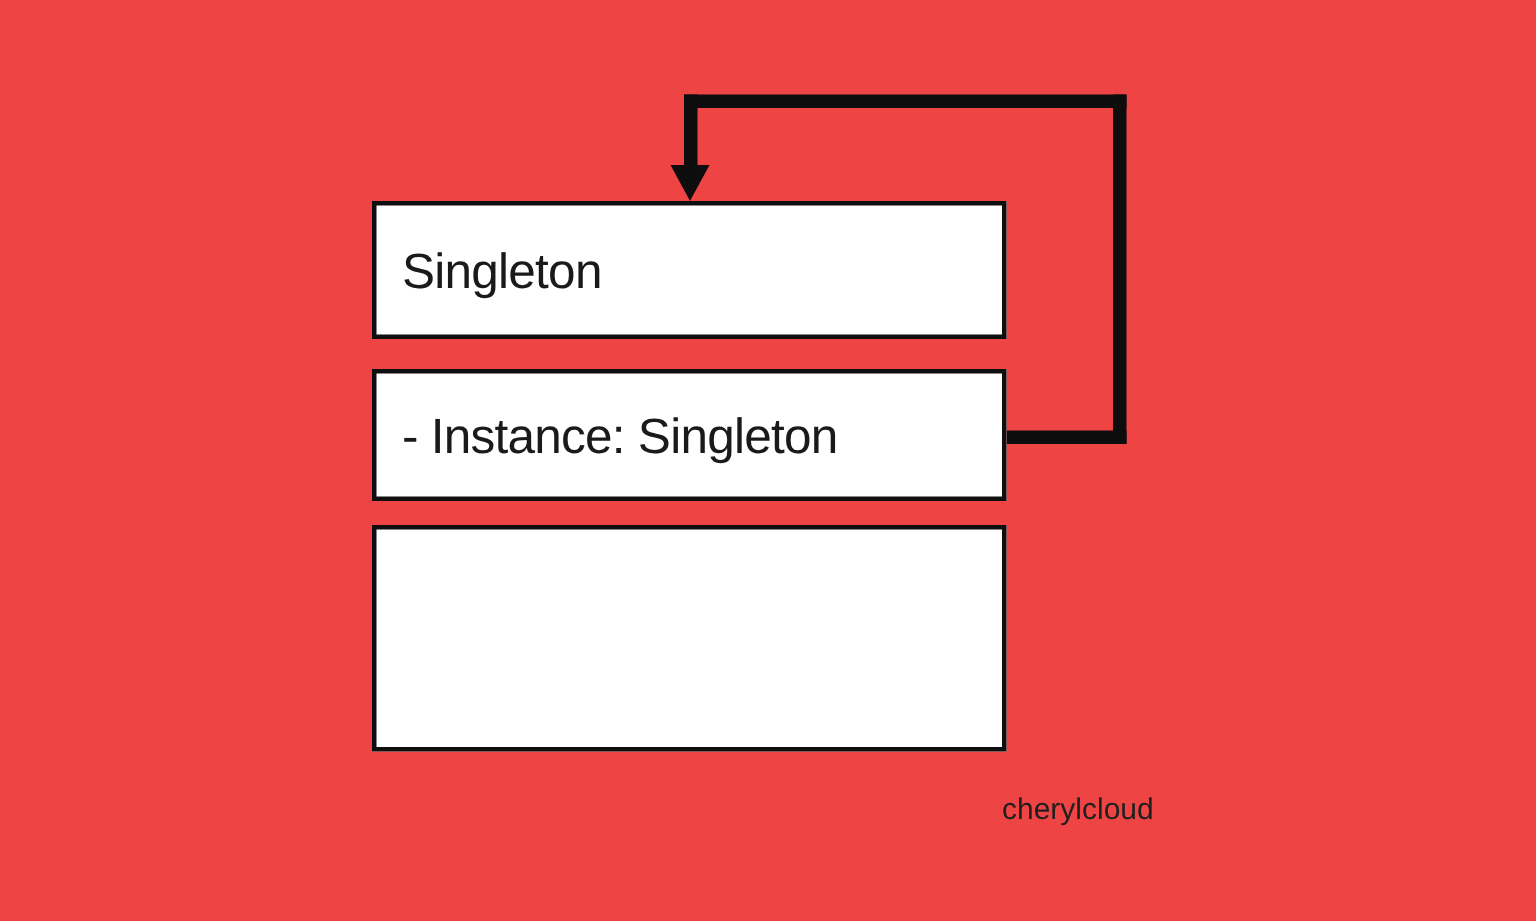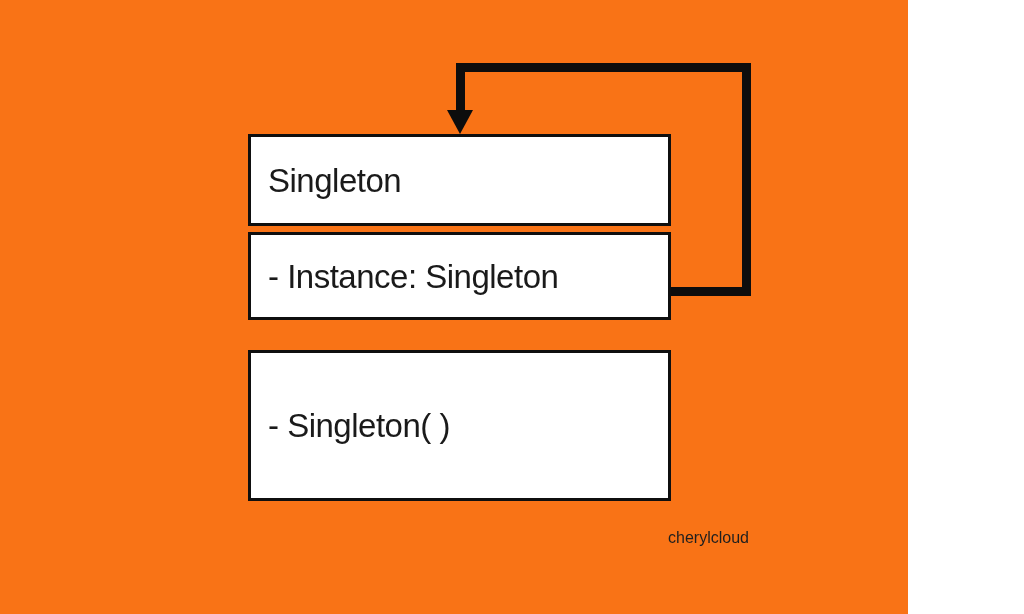--- a/index.html
+++ b/index.html
@@ -2,23 +2,23 @@
 <html><head>
 <meta charset="utf-8">
 <style>
   html, body {
     margin: 0;
     padding: 0;
     background: #ffffff;
   }
   .stage {
     position: relative;
-    width: 908px;
+    width: 1024px;
     height: 614px;
-    background: #f97316;
+    background: #ef4444;
     overflow: hidden;
     font-family: "Liberation Sans", sans-serif;
   }
 
   
   .box {
     position: absolute;
     left: 248px;
     width: 423px;
     box-sizing: border-box;
@@ -31,21 +31,21 @@
     color: #1a1a1a;
     font-size: 33px;
     letter-spacing: -0.5px;
   }
   .box span {
     display: block;
     line-height: 47px;
     white-space: pre;
   }
   .box-name    { top: 134px; height: 92px;  }
-  .box-attrs   { top: 232px; height: 88px;  }
+  .box-attrs   { top: 246px; height: 88px;  }
   .box-methods { top: 350px; height: 151px; }
 
   
   .seg {
     position: absolute;
     background: #0d0d0d;
   }
   .seg-top-horizontal   { left: 456px; top: 63px;  width: 295px; height: 9px; }
   .seg-right-vertical   { left: 742px; top: 63px;  width: 9px;   height: 233px; }
   .seg-bottom-horizontal{ left: 671px; top: 287px; width: 80px;  height: 9px; }
@@ -59,21 +59,21 @@
     height: 0;
     border-left: 13px solid transparent;
     border-right: 13px solid transparent;
     border-top: 24px solid #0d0d0d;
   }
 
   .watermark {
     position: absolute;
     left: 668px;
     top: 529px;
-    font-size: 16px;
+    font-size: 20px;
     color: #1f1f1f;
     letter-spacing: 0px;
   }
 </style>
 </head>
 <body>
 
 <div class="stage">
 
   <div class="seg seg-top-horizontal"></div>
@@ -84,18 +84,17 @@
 
   <div class="box box-name">
     <span>Singleton</span>
   </div>
 
   <div class="box box-attrs">
     <span>- Instance: Singleton</span>
   </div>
 
   <div class="box box-methods">
-    <span>- Singleton( )</span>
   </div>
 
   <div class="watermark">cherylcloud</div>
 
 </div>
 
 </body></html>

